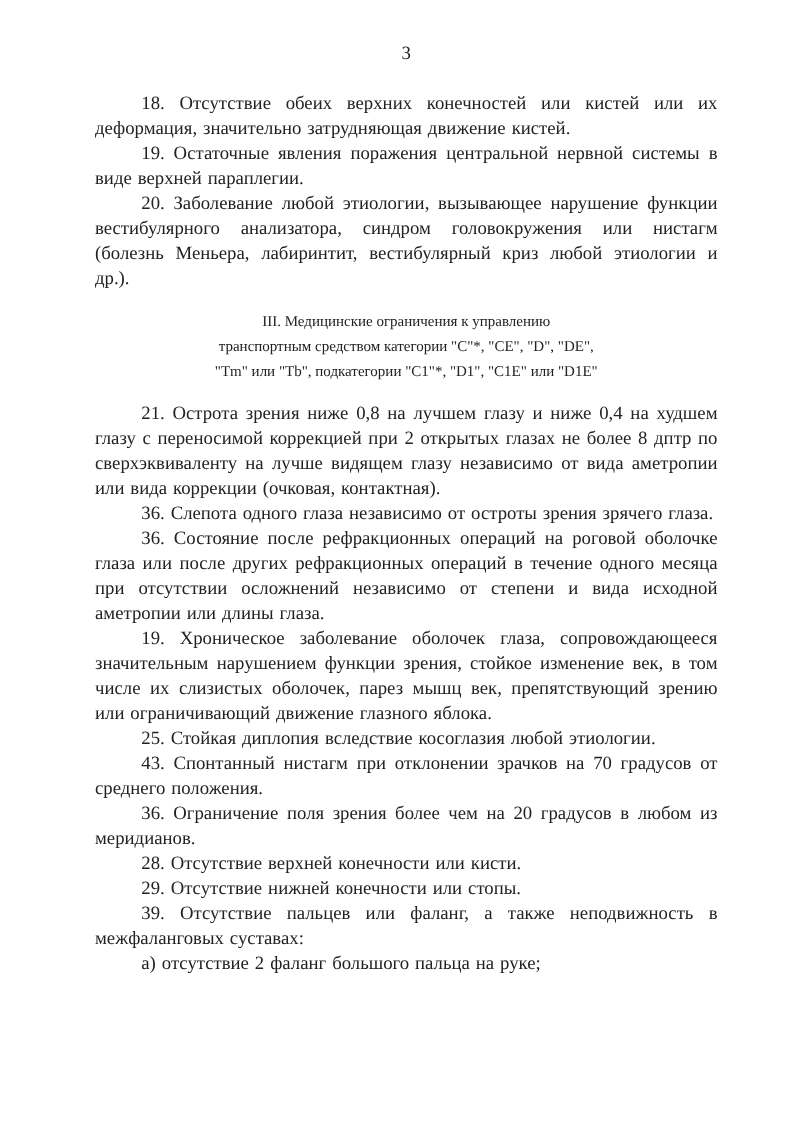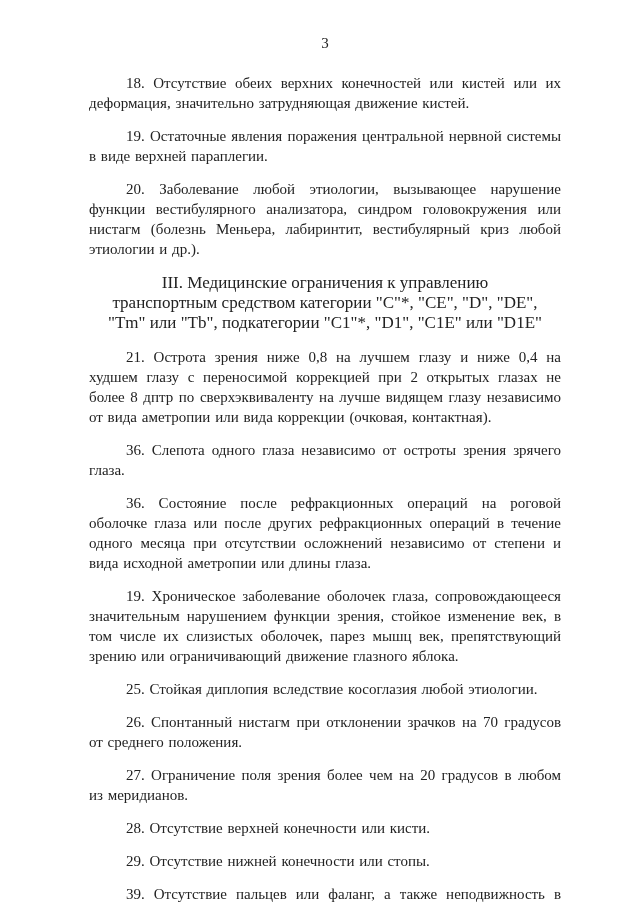--- a/index.html
+++ b/index.html
@@ -21,30 +21,30 @@
     background: #ffffff;
     overflow: hidden;
   }
   .page-number {
     text-align: center;
     font-size: 15px;
     line-height: 20px;
     margin-bottom: 20px;
   }
   .para {
-    margin: 13px;
+    margin: 0;
     font-size: 15px;
     line-height: 20px;
     text-indent: 37px;
     text-align: justify;
     word-spacing: 1px;
   }
   .heading {
     margin: 14px 0;
-    font-size: 17px;
+    font-size: 12px;
     line-height: 20px;
     text-align: center;
   }
   .heading-line {
     white-space: nowrap;
   }
 </style>
 </head>
 <body>
 
@@ -75,23 +75,23 @@
       <p class="para">21. Острота зрения ниже 0,8 на лучшем глазу и ниже 0,4 на худшем глазу с переносимой коррекцией при 2 открытых глазах не более 8 дптр по сверхэквиваленту на лучше видящем глазу независимо от вида аметропии или вида коррекции (очковая, контактная).</p>
 
       <p class="para">36. Слепота одного глаза независимо от остроты зрения зрячего глаза.</p>
 
       <p class="para">36. Состояние после рефракционных операций на роговой оболочке глаза или после других рефракционных операций в течение одного месяца при отсутствии осложнений независимо от степени и вида исходной аметропии или длины глаза.</p>
 
       <p class="para">19. Хроническое заболевание оболочек глаза, сопровождающееся значительным нарушением функции зрения, стойкое изменение век, в том числе их слизистых оболочек, парез мышц век, препятствующий зрению или ограничивающий движение глазного яблока.</p>
 
       <p class="para">25. Стойкая диплопия вследствие косоглазия любой этиологии.</p>
 
-      <p class="para">26. Спонтанный нистагм при отклонении зрачков на 70 градусов от среднего положения.</p>
+      <p class="para">43. Спонтанный нистагм при отклонении зрачков на 70 градусов от среднего положения.</p>
 
-      <p class="para">27. Ограничение поля зрения более чем на 20 градусов в любом из меридианов.</p>
+      <p class="para">36. Ограничение поля зрения более чем на 20 градусов в любом из меридианов.</p>
 
       <p class="para">28. Отсутствие верхней конечности или кисти.</p>
 
       <p class="para">29. Отсутствие нижней конечности или стопы.</p>
 
 
       <p class="para">39. Отсутствие пальцев или фаланг, а также неподвижность в межфаланговых суставах:</p>
 
       <p class="para">а) отсутствие 2 фаланг большого пальца на руке;</p>
     </div>

